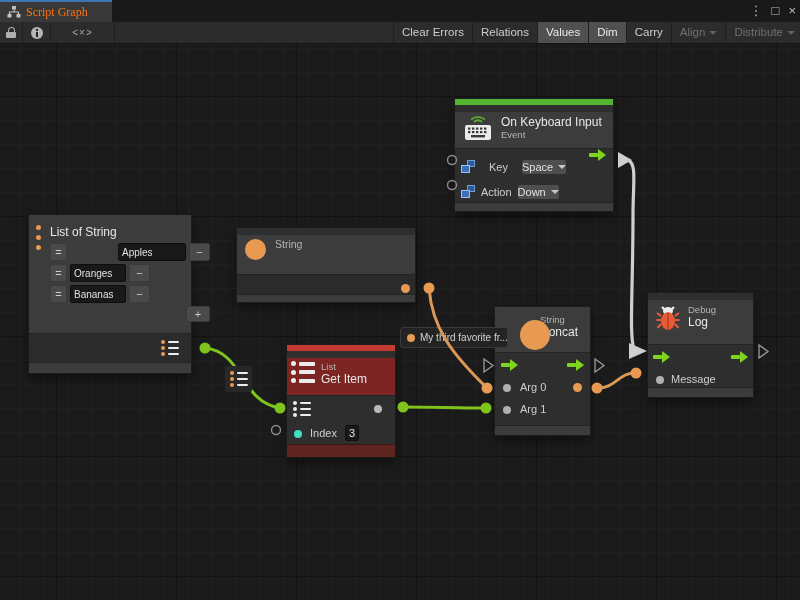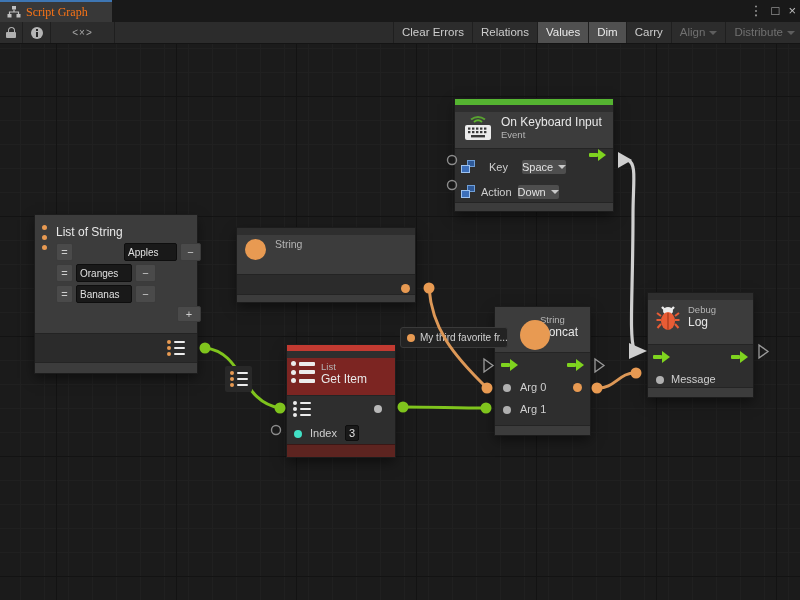--- a/index.html
+++ b/index.html
@@ -192,42 +192,42 @@
       <span class="dropdown">
         <span>Down</span>
         <span class="dd-arrow"></span>
       </span>
     </div>
   </div>
   <span class="farrow" style="right:7px;top:50px;"></span>
   <div class="nfoot" style="height:8px;"></div>
 </div>
 
-<div class="node" style="left:35px;top:215px;width:162px;height:158px;">
+<div class="node" style="left:29px;top:215px;width:162px;height:158px;">
   <div style="background:#3c3c3c;height:118px;box-sizing:border-box;padding:10px 7px 0;display:flex;gap:6px;">
     <span class="licon big">
       <span class="r">
           <span class="d"></span>
           <span class="b"></span>
         </span>
       <span class="r">
           <span class="d"></span>
           <span class="b"></span>
         </span>
       <span class="r">
           <span class="d"></span>
           <span class="b"></span>
         </span>
     </span>
     <div style="flex:1;">
       <div class="t-big" style="margin-bottom:4px;">List of String</div>
       <div style="display:flex;flex-direction:column;gap:3px;">
         <div style="display:flex;gap:3px;">
           <span class="gbtn" style="width:17px;height:18px;">=</span>
-          <span class="tfield" style="width:53px;height:18px;line-height:15px;margin-left:48px;">Apples</span>
+          <span class="tfield" style="width:68px;height:18px;line-height:15px;margin-left:48px;">Apples</span>
           <span class="gbtn" style="width:21px;height:18px;">−</span>
         </div>
         <div style="display:flex;gap:3px;">
           <span class="gbtn" style="width:17px;height:18px;">=</span>
           <span class="tfield" style="width:56px;height:18px;line-height:15px;">Oranges</span>
           <span class="gbtn" style="width:21px;height:18px;">−</span>
         </div>
         <div style="display:flex;gap:3px;">
           <span class="gbtn" style="width:17px;height:18px;">=</span>
           <span class="tfield" style="width:56px;height:18px;line-height:15px;">Bananas</span>

